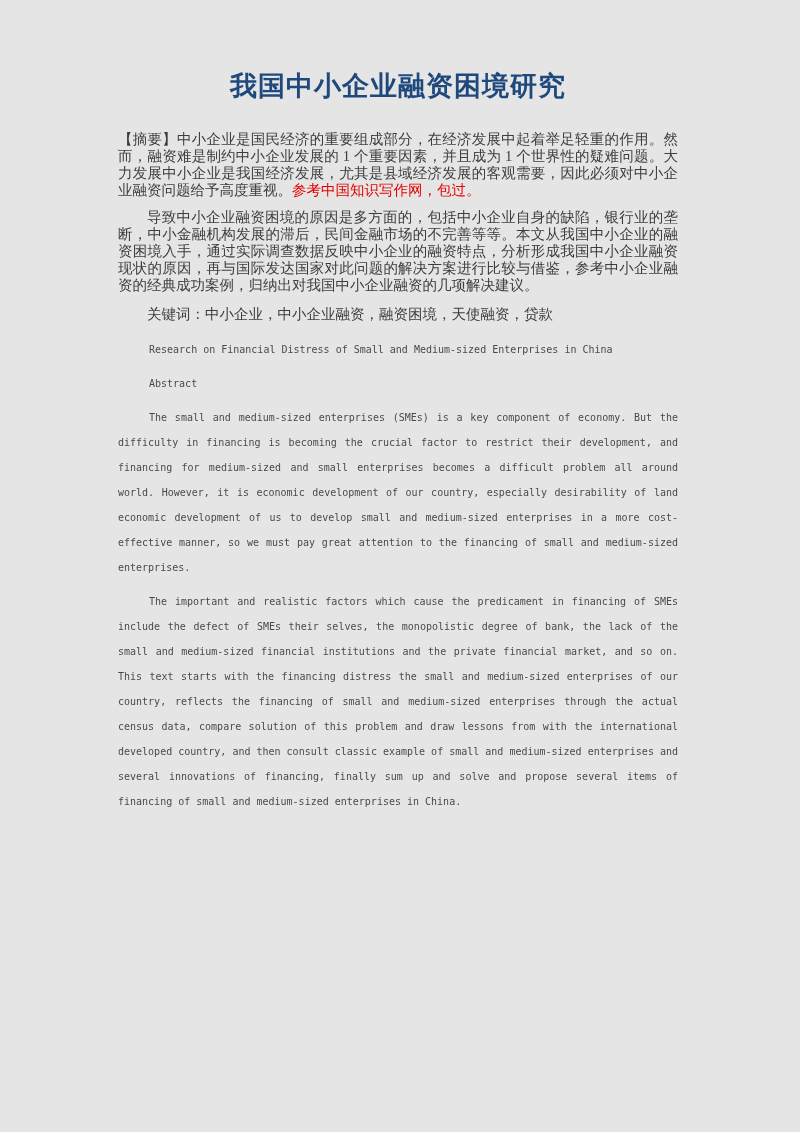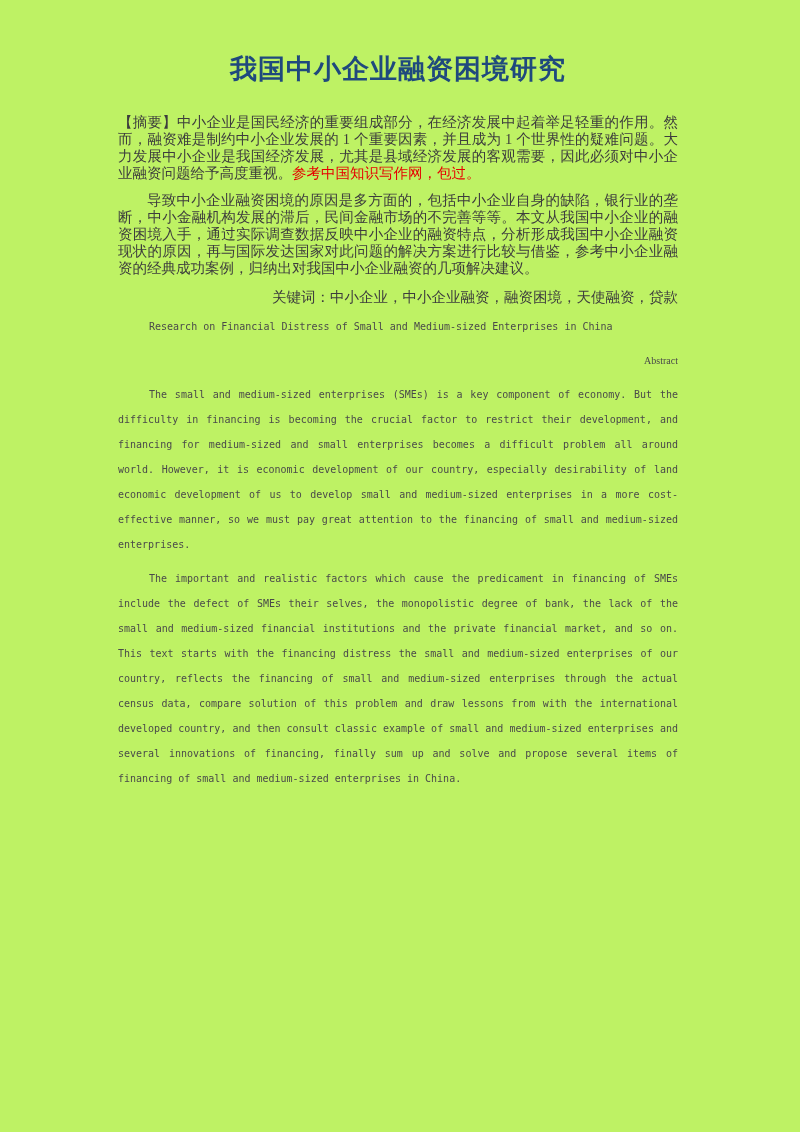--- a/index.html
+++ b/index.html
@@ -5,22 +5,22 @@
   * { margin: 0; padding: 0; box-sizing: border-box; }
   html, body {
     width: 800px;
     height: 1132px;
     background: #ffffff;
     overflow: hidden;
   }
   .doc-page {
     width: 800px;
     height: 1132px;
-    background: #bef264;
-    padding: 51px 122px 0 118px;
+    background: #e5e5e5;
+    padding: 68px 122px 0 118px;
   }
   .doc-title {
     font-family: "Liberation Sans", "DejaVu Sans", sans-serif;
     font-weight: bold;
     font-size: 27px;
     line-height: 36px;
     letter-spacing: 1px;
     color: #1F497D;
     text-align: center;
     margin-bottom: 27px;
@@ -35,33 +35,32 @@
   }
   .cn-indent { text-indent: 29px; font-family: Liberation Mono, monospace; }
   .promo { color: #E60000; }
   .keywords-para {
     font-family: "Liberation Serif", "DejaVu Serif", serif;
     font-size: 14.5px;
     line-height: 25px;
     color: #3d3d3d;
     text-indent: 29px;
     margin-top: -4px;
-    margin-bottom: 4px;
-    text-align: right;
+    margin-bottom: 10px;
   }
   .en-para {
     font-family: "DejaVu Sans Mono", "Liberation Mono", monospace;
     font-size: 10px;
     line-height: 25px;
     text-align: justify;
     color: #4a4a4a;
     text-indent: 31px;
     margin-bottom: 9px;
   }
-  .en-single { text-align: right; font-family: Liberation Serif, serif; }
+  .en-single { text-align: left; }
 </style>
 </head>
 <body>
 
 <div class="doc-page">
 
   <h1 class="doc-title">我国中小企业融资困境研究</h1>
 
   <p class="cn-para"><span>【摘要】</span><span>中小企业是国民经济的重要组成部分，在经济发展中起着举足轻重的作用。然而，融资难是制约中小企业发展的 1 个重要因素，并且成为 1 个世界性的疑难问题。大力发展中小企业是我国经济发展，尤其是县域经济发展的客观需要，因此必须对中小企业融资问题给予高度重视。</span><span class="promo">参考中国知识写作网，包过。</span></p>
 

